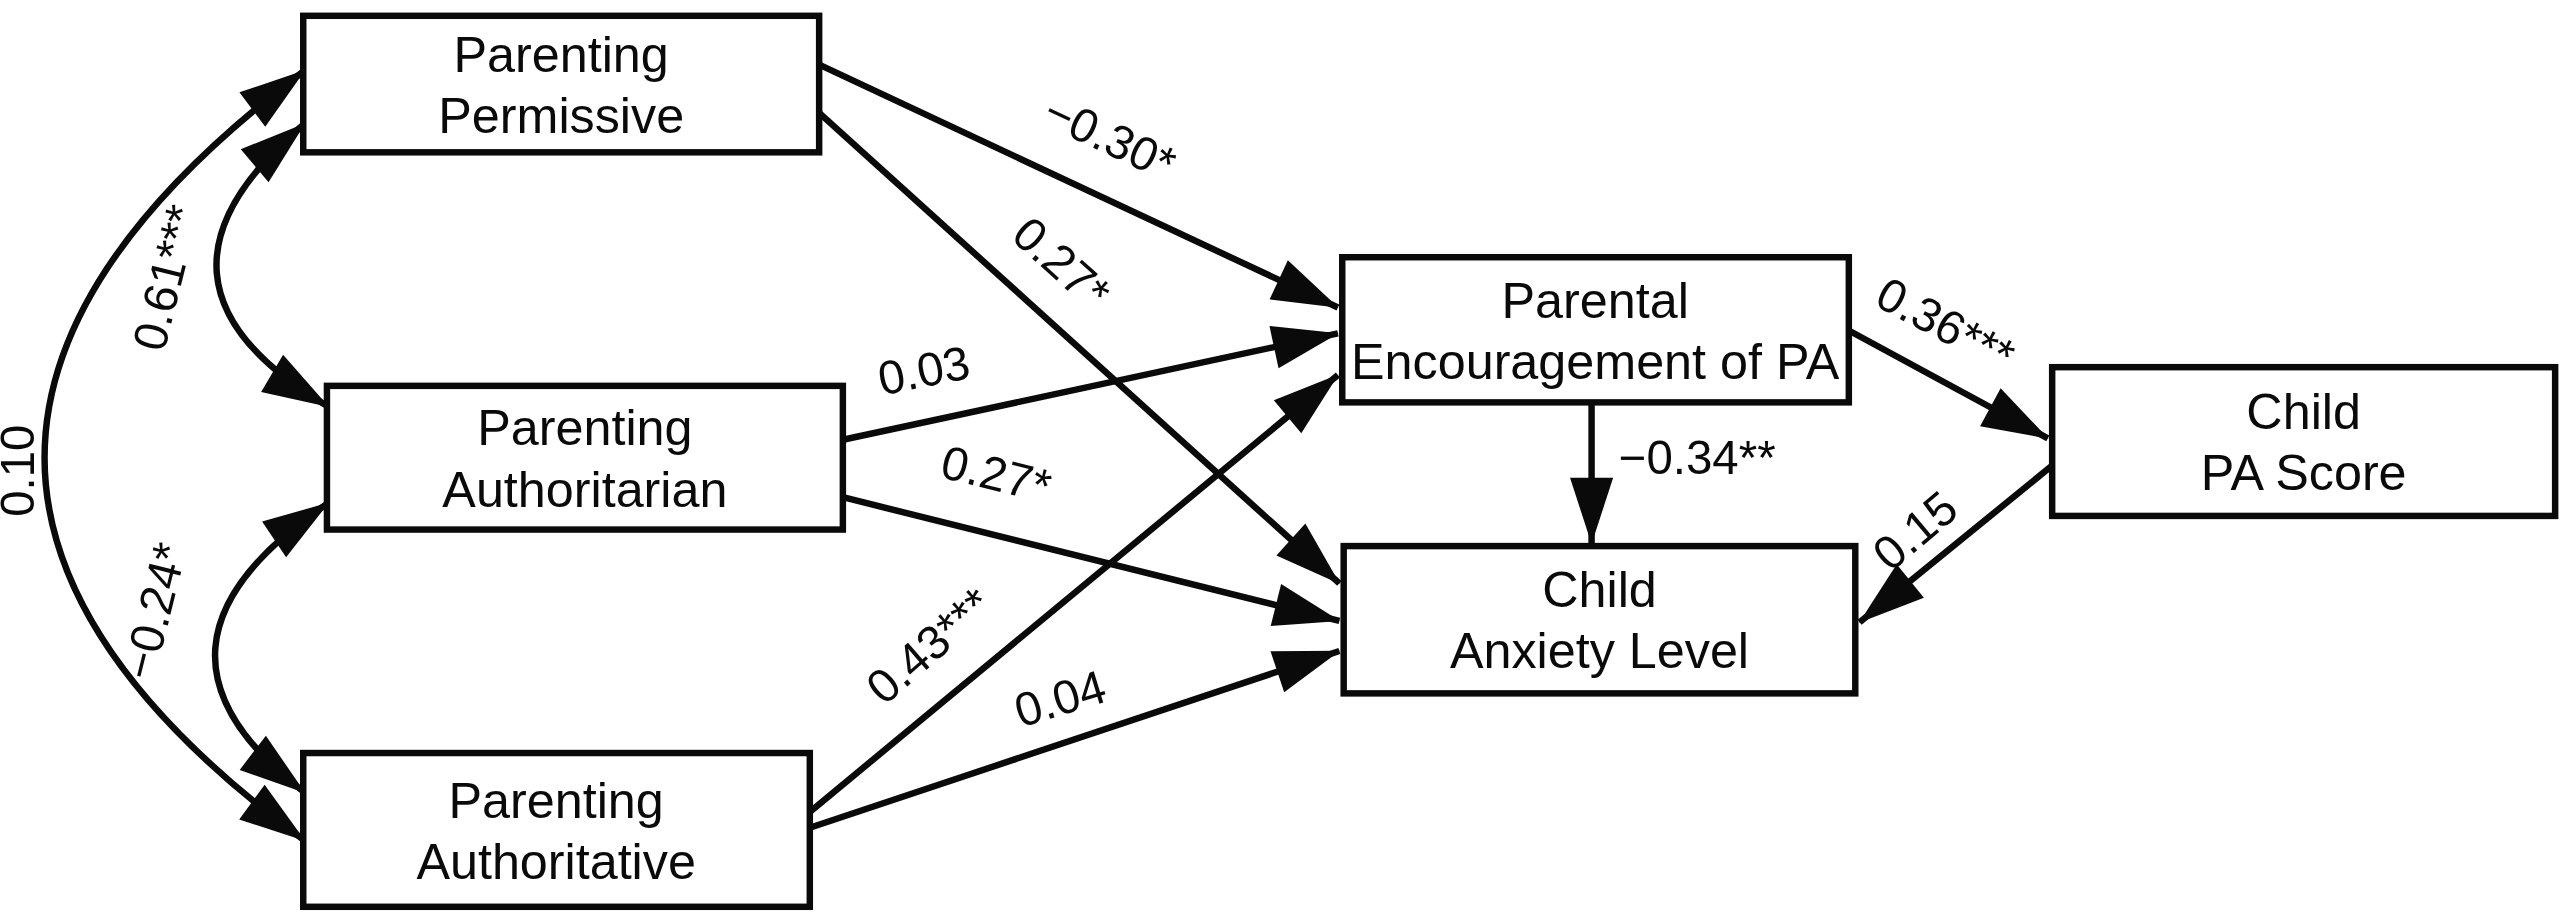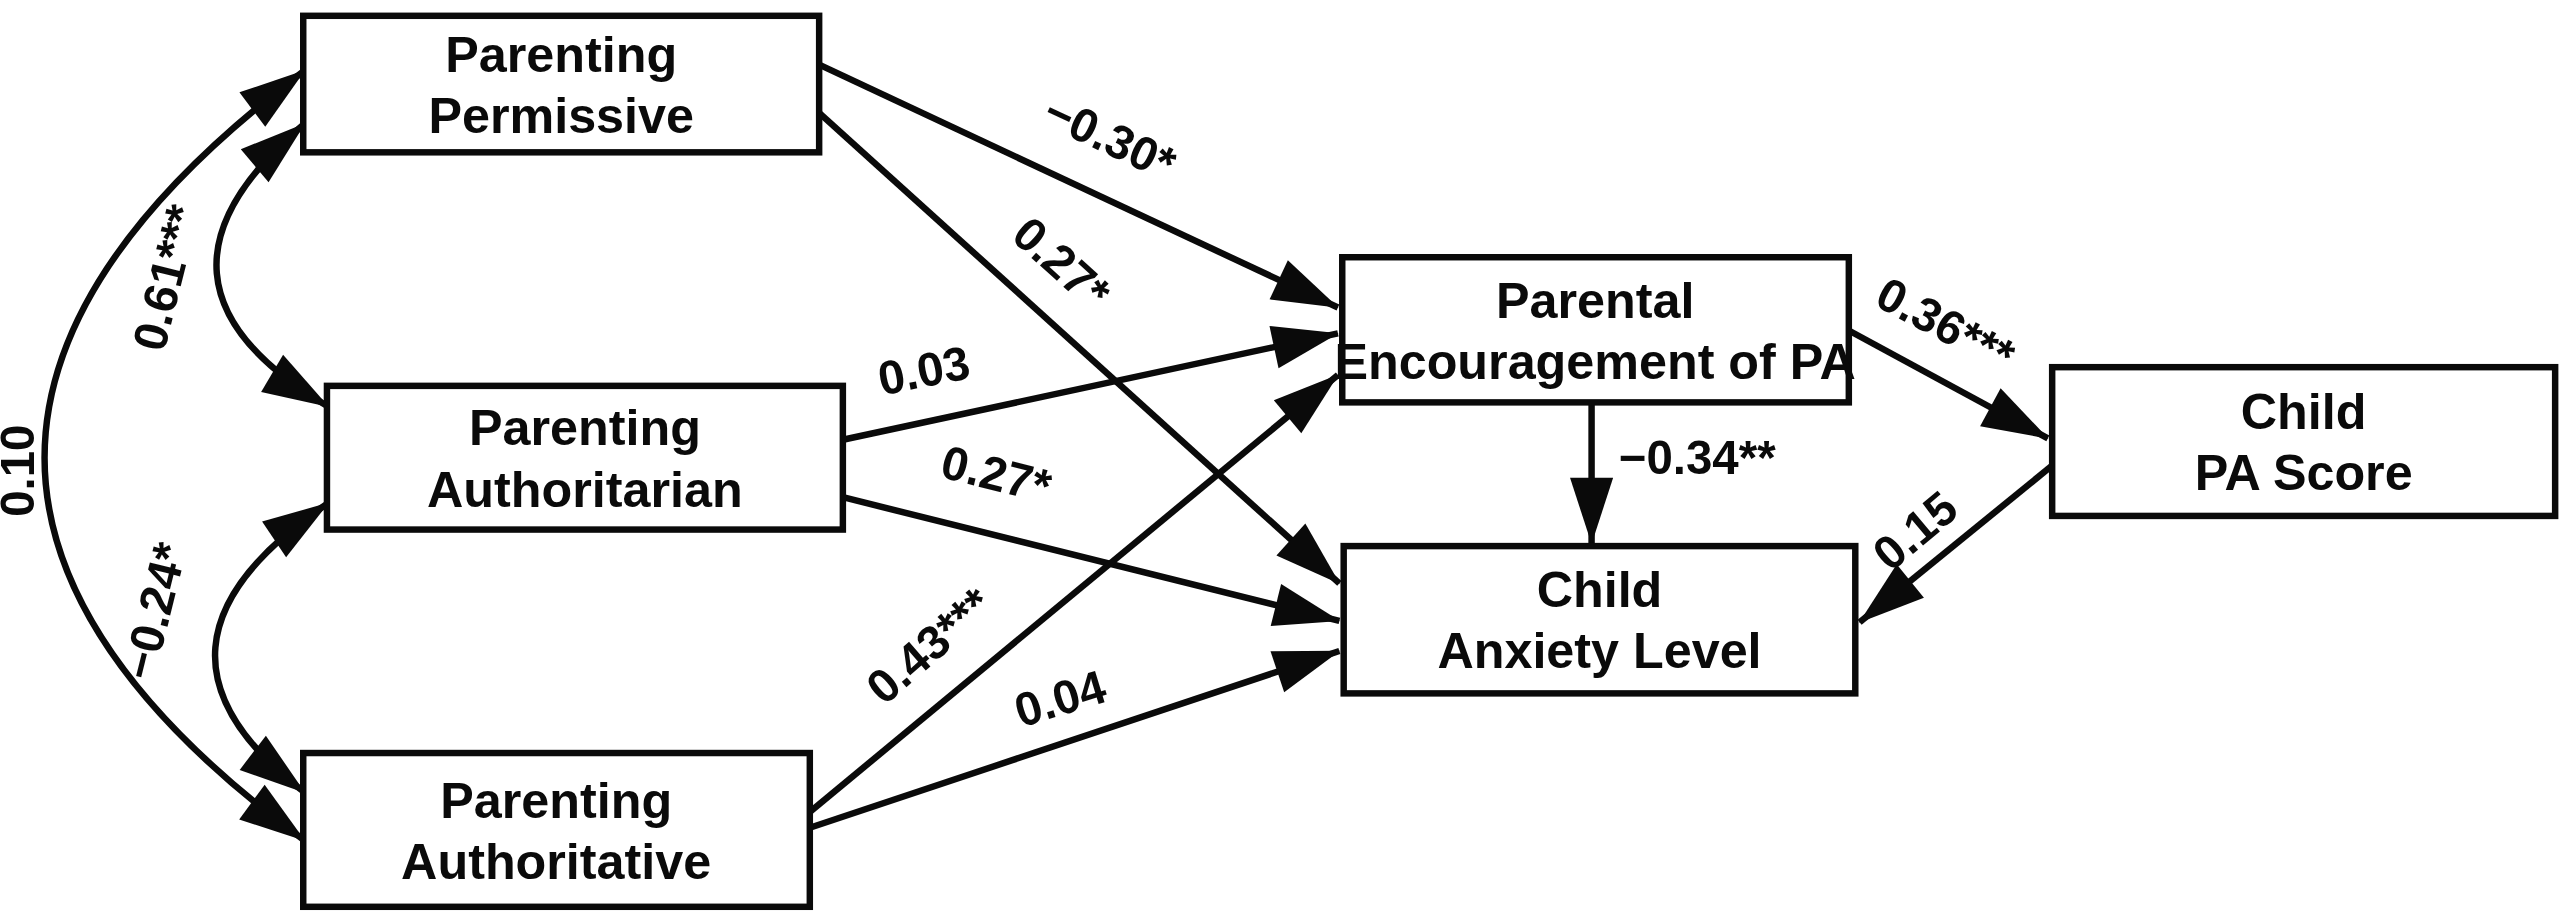--- a/index.html
+++ b/index.html
@@ -3,21 +3,20 @@
 <meta charset="utf-8">
 <style>
   html, body {
     margin: 0;
     padding: 0;
     background: #ffffff;
   }
   .stage {
     width: 100%;
     background: #ffffff;
-    font-weight: bold;
   }
   svg {
     display: block;
     width: 100%;
     height: auto;
     background: #ffffff;
   }
   .node-rect {
     fill: #ffffff;
     stroke: #0a0a0a;

